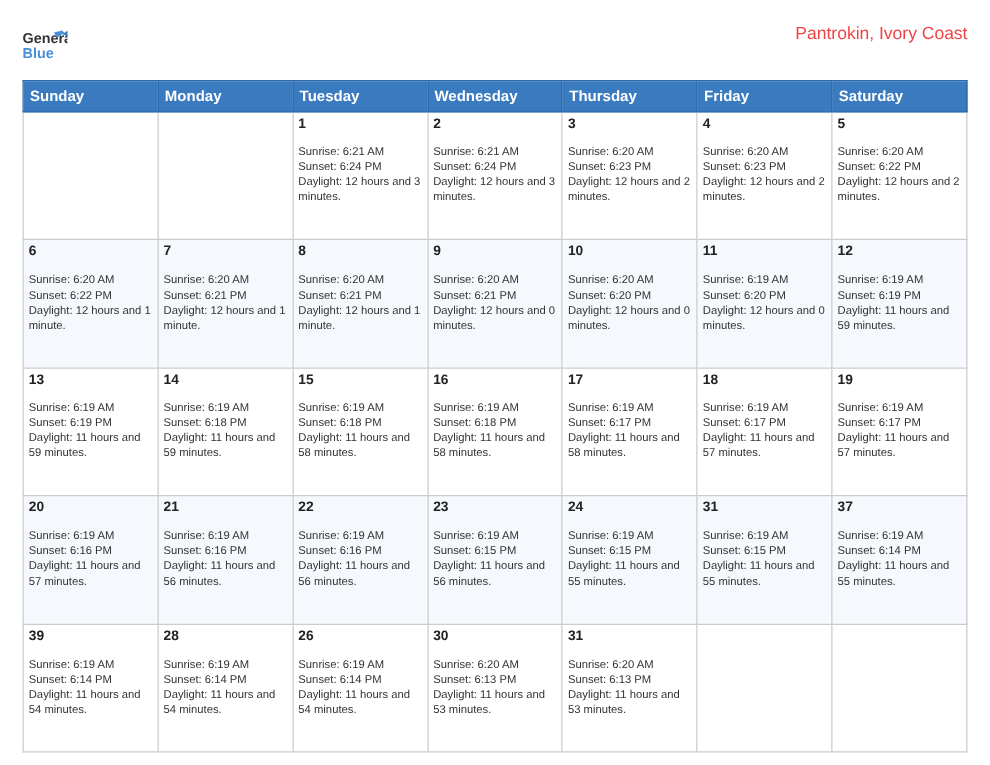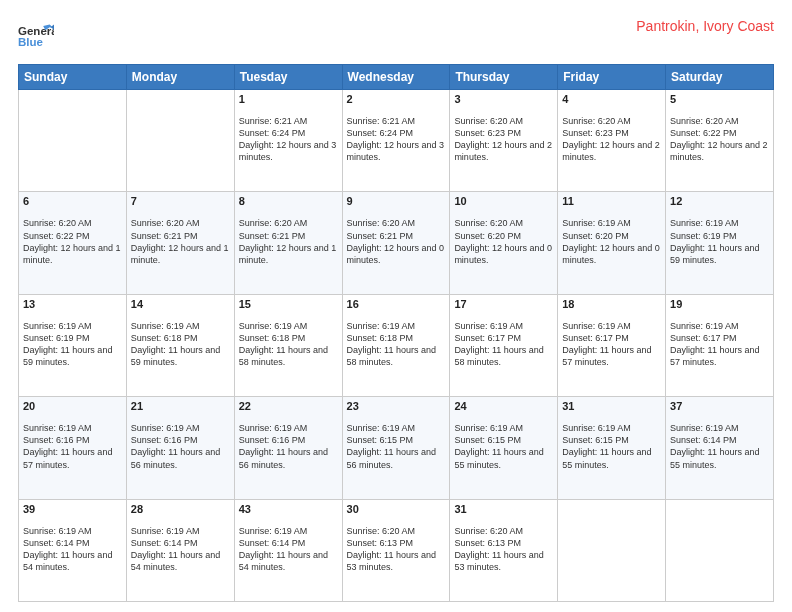--- a/index.html
+++ b/index.html
@@ -304,21 +304,21 @@
 Sunset: 6:14 PM
 Daylight: 11 hours and 54 minutes.</div>
           </td>
           <td>
             <span class="day-num">28</span>
             <div class="day-info" style="white-space: pre-line;">Sunrise: 6:19 AM
 Sunset: 6:14 PM
 Daylight: 11 hours and 54 minutes.</div>
           </td>
           <td>
-            <span class="day-num">43</span>
+            <span class="day-num">26</span>
             <div class="day-info" style="white-space: pre-line;">Sunrise: 6:19 AM
 Sunset: 6:14 PM
 Daylight: 11 hours and 54 minutes.</div>
           </td>
           <td>
             <span class="day-num">30</span>
             <div class="day-info" style="white-space: pre-line;">Sunrise: 6:20 AM
 Sunset: 6:13 PM
 Daylight: 11 hours and 53 minutes.</div>
           </td>

